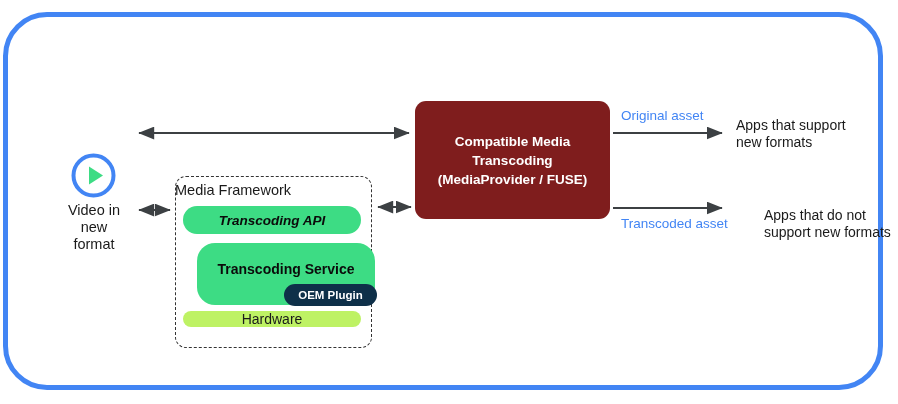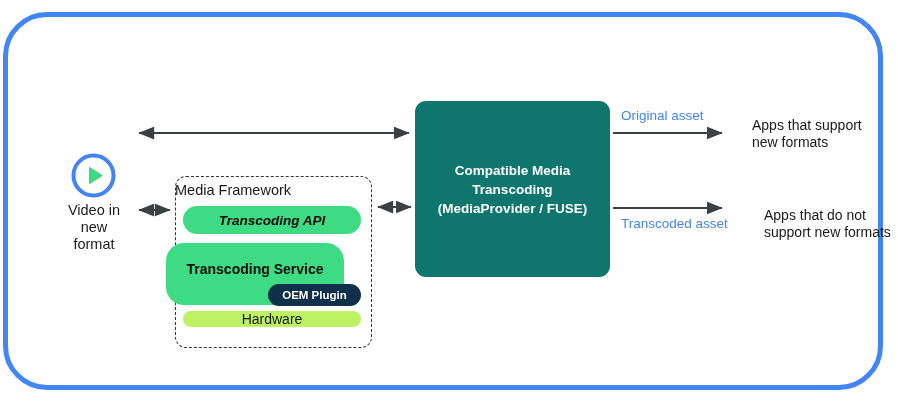--- a/index.html
+++ b/index.html
@@ -82,35 +82,35 @@
     top: 206px;
     width: 178px;
     height: 28px;
     background: #3ddc84;
     color: #0b0b0b;
     font-size: 13.5px;
     font-weight: bold;
     font-style: italic;
   }
   #transcoding-service {
-    left: 166px;
+    left: 197px;
     top: 243px;
     width: 178px;
     height: 62px;
     background: #3ddc84;
     color: #0b0b0b;
     font-size: 14px;
     font-weight: bold;
     border-radius: 18px;
     align-items: flex-start;
     padding-top: 18px;
   }
   #oem-plugin {
     position: absolute;
-    left: 268px;
+    left: 284px;
     top: 284px;
     width: 93px;
     height: 22px;
     background: #0e3049;
     color: #ffffff;
     font-size: 11.5px;
     font-weight: bold;
     border-radius: 12px;
     display: flex;
     align-items: center;
@@ -126,22 +126,22 @@
     color: #1a1a1a;
     font-size: 14px;
     font-weight: normal;
   }
   
   #cmt-box {
     position: absolute;
     left: 415px;
     top: 101px;
     width: 195px;
-    height: 176px;
-    background: #0f766e;
+    height: 118px;
+    background: #7f1d1d;
     border-radius: 11px;
     display: flex;
     align-items: center;
     justify-content: center;
     box-sizing: border-box;
   }
   #cmt-label {
     color: #ffffff;
     font-size: 13.5px;
     font-weight: bold;
@@ -167,21 +167,21 @@
   }
   #original-asset-label { left: 621px; top: 108px; }
   #transcoded-asset-label { left: 621px; top: 216px; }
   .apps-label {
     position: absolute;
     font-size: 14px;
     line-height: 17px;
     color: #1a1a1a;
     white-space: pre-line;
   }
-  #apps-support-label { left: 736px; top: 117px; margin-left: 16px; }
+  #apps-support-label { left: 736px; top: 117px; }
   #apps-nosupport-label { left: 764px; top: 195px; margin-top: 12px; }
 </style>
 </head>
 <body>
 
 <div id="canvas">
 
   <div id="outer-frame"></div>
 
   <svg id="arrows" viewBox="0 0 898 404" xmlns="http://www.w3.org/2000/svg">

